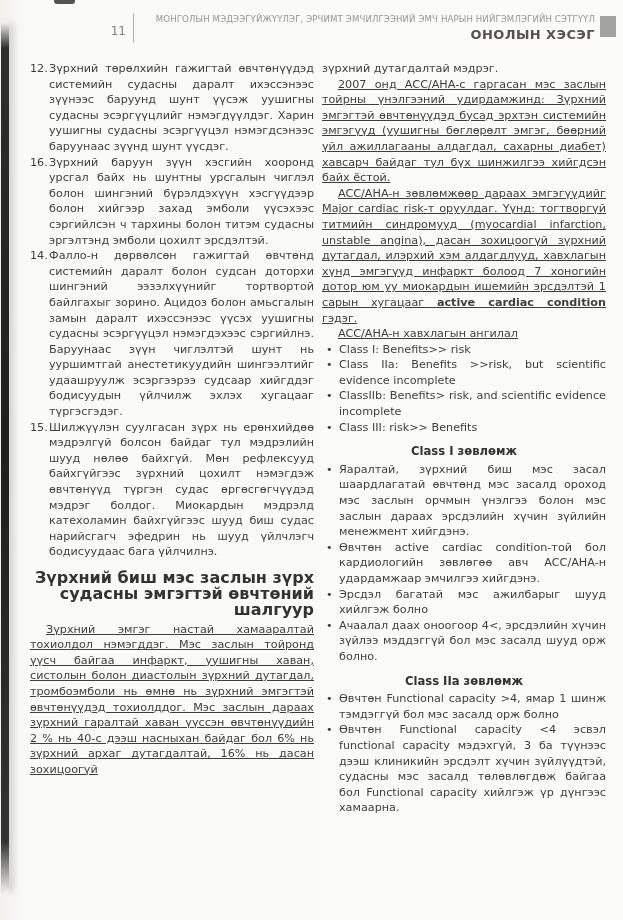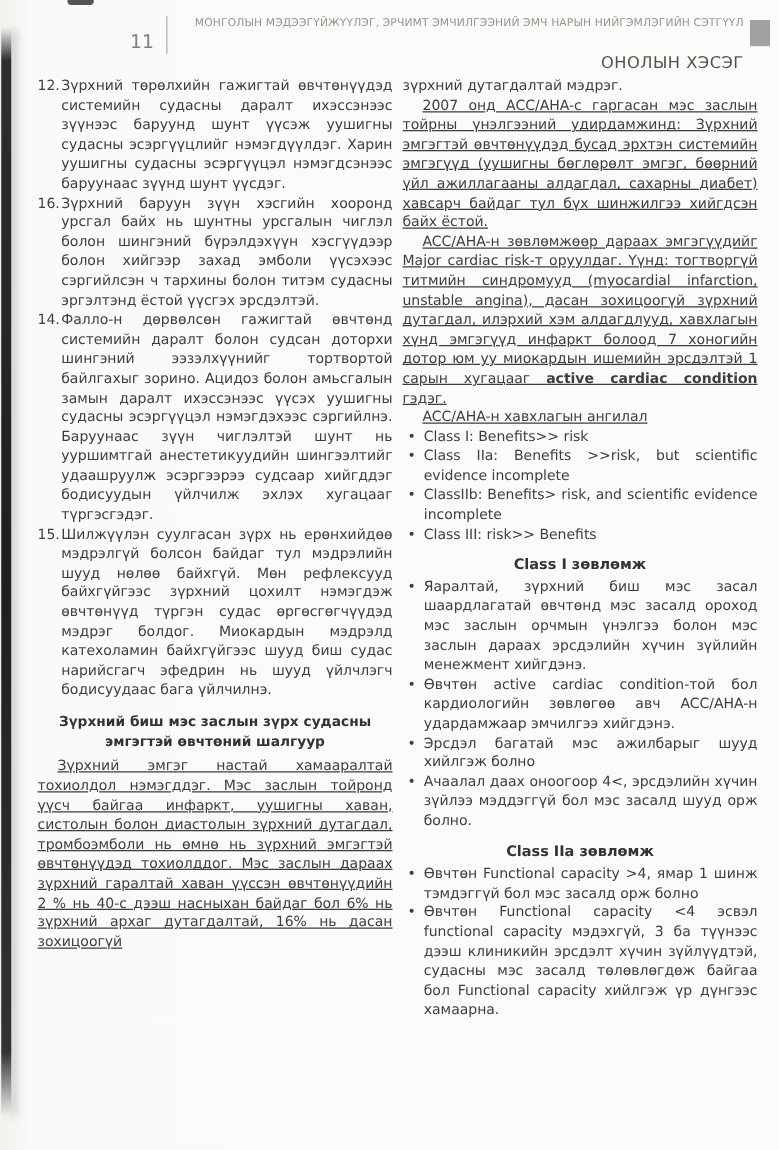--- a/index.html
+++ b/index.html
@@ -25,59 +25,59 @@
   }
   .scan-smudge-top {
     position: absolute; left: 54px; top: 0;
     width: 21px; height: 4px;
     background: #1c1c1c; opacity: 0.75;
     border-radius: 0 0 3px 3px;
   }
   
   .page-number {
     position: absolute; left: 104px; top: 24px;
-    width: 22px; text-align: left;
-    font-size: 15px; color: #7d7d7d;
+    width: 22px; text-align: right;
+    font-size: 12px; color: #7d7d7d;
   }
   .header-divider {
     position: absolute; left: 133px; top: 13px;
     width: 1px; height: 30px; background: #b0b0ae;
   }
   .header-text {
     position: absolute; right: 28px; top: 14px;
     text-align: right;
   }
   .journal-title {
     font-size: 8.6px; color: #96948f; letter-spacing: 0.1px;
     white-space: nowrap;
   }
   .section-title {
-    font-size: 13px; font-weight: normal; color: #55524d;
-    letter-spacing: 0.4px; margin-top: 19px;
+    font-size: 13px; font-weight: bold; color: #55524d;
+    letter-spacing: 0.4px; margin-top: 3px;
   }
   .corner-square {
     position: absolute; left: 600px; top: 16px;
     width: 16px; height: 21px; background: #a2a2a0;
   }
   
   .col {
     position: absolute; top: 61px; width: 284px;
     font-size: 11.2px; line-height: 15.6px;
     text-align: justify; color: #3e3e3e;
   }
   .col-left  { left: 30px; }
   .col-right { left: 322px; }
   .col p { margin: 0; }
   .indent { text-indent: 16px; text-decoration: underline; }
   .numitem { display: flex; }
   .num { flex: 0 0 19px; }
   .itext { flex: 1; text-align: justify; }
   .sec-heading {
-    font-size: 11px; line-height: 16.2px; font-weight: bold;
-    color: #333; margin: 10px 0 3px 0; text-align: center;
+    font-size: 16px; line-height: 16.2px; font-weight: bold;
+    color: #333; margin: 10px 0 3px 0; text-align: right;
   }
   .class-heading {
     font-size: 11.6px; line-height: 15.6px; font-weight: bold;
     color: #333; margin: 9px 0 2px 0; text-align: center;
   }
   .bullet { display: flex; }
   .dot { flex: 0 0 13px; margin-left: 4px; }
   .btext { flex: 1; text-align: justify; }
   .b { font-weight: bold; }
 </style>
@@ -98,21 +98,21 @@
   <div class="corner-square"></div>
 
   <div class="col col-left">
 
     <div class="numitem">
       <span class="num">12.</span>
       <div class="itext">Зүрхний төрөлхийн гажигтай өвчтөнүүдэд системийн судасны даралт ихэссэнээс зүүнээс баруунд шунт үүсэж уушигны судасны эсэргүүцлийг нэмэгдүүлдэг. Харин уушигны судасны эсэргүүцэл нэмэгдсэнээс баруунаас зүүнд шунт үүсдэг.</div>
     </div>
     <div class="numitem">
       <span class="num">16.</span>
-      <div class="itext">Зүрхний баруун зүүн хэсгийн хооронд урсгал байх нь шунтны урсгалын чиглэл болон шингэний бүрэлдэхүүн хэсгүүдээр болон хийгээр захад эмболи үүсэхээс сэргийлсэн ч тархины болон титэм судасны эргэлтэнд ёстой үүсгэх эрсдэлтэй.</div>
+      <div class="itext">Зүрхний баруун зүүн хэсгийн хооронд урсгал байх нь шунтны урсгалын чиглэл болон шингэний бүрэлдэхүүн хэсгүүдээр болон хийгээр захад эмболи үүсэхээс сэргийлсэн ч тархины болон титэм судасны эргэлтэнд эмболи цохилт эрсдэлтэй.</div>
     </div>
     <div class="numitem">
       <span class="num">14.</span>
       <div class="itext">Фалло-н дөрвөлсөн гажигтай өвчтөнд системийн даралт болон судсан доторхи шингэний ээзэлхүүнийг тортвортой байлгахыг зорино. Ацидоз болон амьсгалын замын даралт ихэссэнээс үүсэх уушигны судасны эсэргүүцэл нэмэгдэхээс сэргийлнэ. Баруунаас зүүн чиглэлтэй шунт нь ууршимтгай анестетикуудийн шингээлтийг удаашруулж эсэргээрээ судсаар хийгддэг бодисуудын үйлчилж эхлэх хугацааг түргэсгэдэг.</div>
     </div>
     <div class="numitem">
       <span class="num">15.</span>
       <div class="itext">Шилжүүлэн суулгасан зүрх нь ерөнхийдөө мэдрэлгүй болсон байдаг тул мэдрэлийн шууд нөлөө байхгүй. Мөн рефлексууд байхгүйгээс зүрхний цохилт нэмэгдэж өвчтөнүүд түргэн судас өргөсгөгчүүдэд мэдрэг болдог. Миокардын мэдрэлд катехоламин байхгүйгээс шууд биш судас нарийсгагч эфедрин нь шууд үйлчлэгч бодисуудаас бага үйлчилнэ.</div>
     </div>
 

